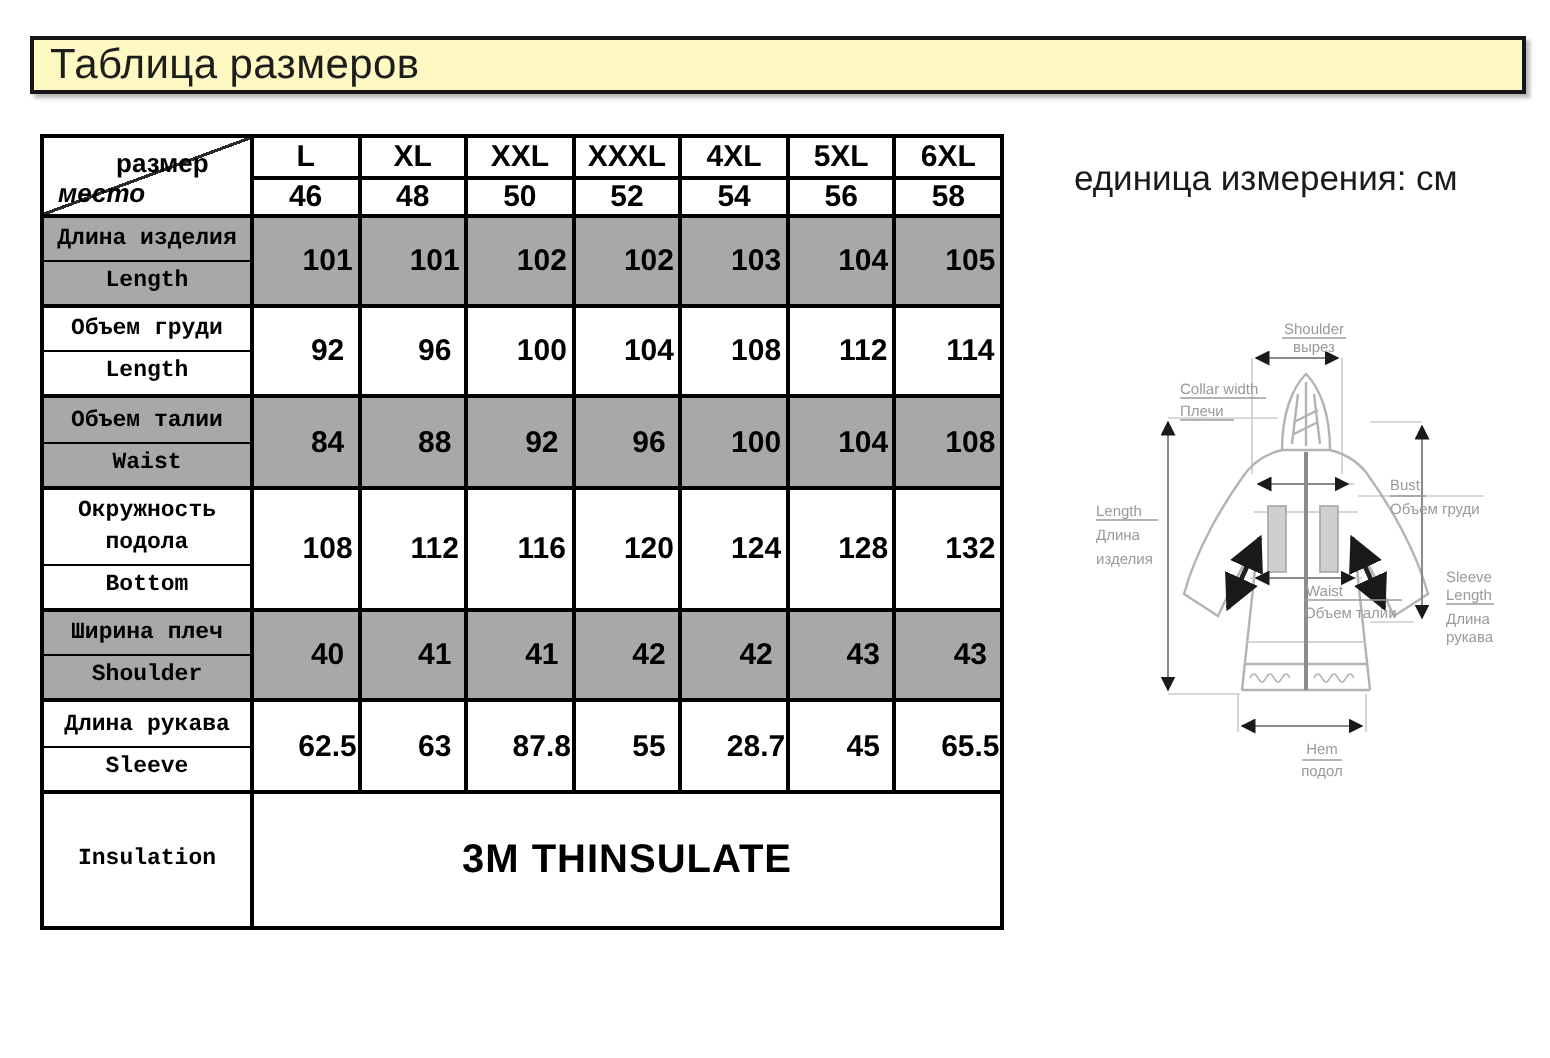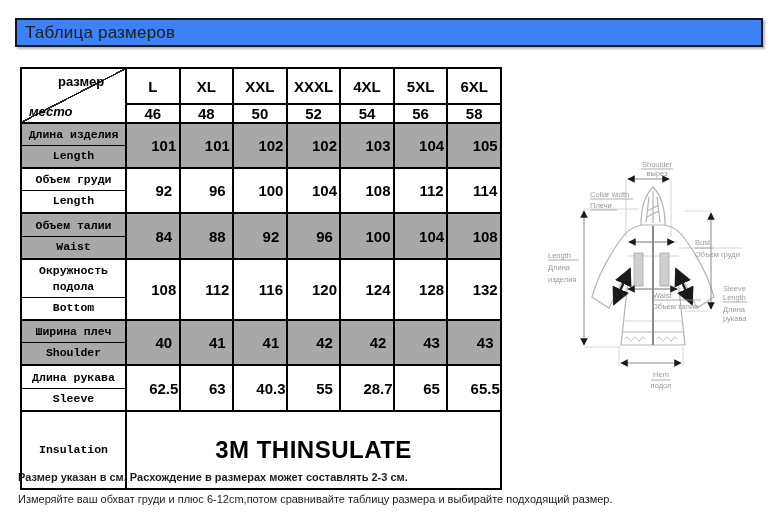--- a/index.html
+++ b/index.html
@@ -3,23 +3,23 @@
 <meta charset="utf-8">
 <style>
   * { margin:0; padding:0; box-sizing:border-box; }
   html,body { background:#ffffff; }
   body { font-family:"Liberation Sans","DejaVu Sans",sans-serif; }
   .canvas { position:relative; width:775px; height:529px; background:#ffffff; overflow:hidden; }
 
   
   .title-bar {
     position:absolute; left:15px; top:18px; width:748px; height:29px;
-    background:#3b82f6; border:2px solid #161616;
+    background:#fef9c3; border:2px solid #161616;
     display:flex; align-items:center; padding-left:8px;
-    font-size:17px; color:#1d1d1d; letter-spacing:.2px;
+    font-size:21px; color:#1d1d1d; letter-spacing:.2px;
     box-shadow:2px 2px 2px rgba(0,0,0,.28);
   }
 
   
   table.size-table {
     position:absolute; left:20px; top:67px; width:482px;
     border-collapse:collapse; table-layout:fixed;
     font-weight:700; color:#000;
   }
   .size-table td { border:2px solid #000; text-align:center; vertical-align:middle; background:#fff; }
@@ -30,21 +30,21 @@
   .lbl-ru { padding:3px 2px 2px; }
   .lbl-en { border-top:1px solid #000; padding:2px 2px 3px; }
   td.corner { position:relative; padding:0;
     background-image:linear-gradient(to bottom right,
       transparent calc(50% - 0.8px), #2b2b2b calc(50% - 0.8px),
       #2b2b2b calc(50% + 0.8px), transparent calc(50% + 0.8px));
   }
   .c-top { position:absolute; top:5px;  left:36px; font-size:13px; }
   .c-bot { position:absolute; bottom:3px; left:7px; font-size:13px;font-style:italic; }
   td.ins-lbl { font-size:12.5px; }
-  td.ins-val { font-size:24px; letter-spacing:.5px; }
+  td.ins-val { font-size:20px; letter-spacing:.5px; }
 
   
   .unit-note { position:absolute; left:537px; top:79px; font-size:17.5px; color:#1a1a1a; }
   .jacket { position:absolute; left:535px; top:125px; }
   .jacket text { font-size:7.5px; fill:#9a9a9a; font-family:"Liberation Sans","DejaVu Sans",sans-serif; }
 
   
   .note { position:absolute; left:18px; font-size:11px; color:#1c1c1c; }
   .note-1 { top:471px; font-weight:600; }
   .note-2 { top:493px; font-weight:400; }
@@ -63,21 +63,21 @@
         <col style="width:105px">
         <col>
         <col>
         <col>
         <col>
         <col>
         <col>
         <col>
       </colgroup>
     <tbody>
-      <tr style="height:36px">
+      <tr style="height:21px">
         <td class="corner" rowspan="2">
           <span class="c-top">размер</span>
           <span class="c-bot">место</span>
         </td>
         <td class="sz">L</td>
         <td class="sz">XL</td>
         <td class="sz">XXL</td>
         <td class="sz">XXXL</td>
         <td class="sz">4XL</td>
         <td class="sz">5XL</td>
@@ -163,34 +163,35 @@
         <td class="val">43</td>
       </tr>
 
       <tr style="height:46px">
         <td class="lbl">
           <div class="lbl-ru">Длина рукава</div>
           <div class="lbl-en">Sleeve</div>
         </td>
         <td class="val">62.5</td>
         <td class="val">63</td>
-        <td class="val">40.3</td>
+        <td class="val">87.8</td>
         <td class="val">55</td>
         <td class="val">28.7</td>
-        <td class="val">65</td>
+        <td class="val">45</td>
         <td class="val">65.5</td>
       </tr>
 
-      <tr style="height:78px">
+      <tr style="height:68px">
         <td class="lbl ins-lbl">Insulation</td>
         <td class="ins-val" colspan="7">3M THINSULATE</td>
       </tr>
     </tbody>
   </table>
 
+  <div class="unit-note">единица измерения: см</div>
 
   <svg class="jacket" width="240" height="310" viewBox="0 0 240 310">
     <defs>
       <marker id="ah" viewBox="0 0 10 10" refX="9" refY="5" markerWidth="7.5" markerHeight="7.5" orient="auto-start-reverse">
         <path d="M0,0 L10,5 L0,10 z" fill="#1a1a1a"></path>
       </marker>
     </defs>
 
     <g stroke="#cccccc" stroke-width="0.8">
       <line x1="91" y1="54" x2="91" y2="112"></line>
@@ -269,16 +270,14 @@
     <text x="118" y="173">Waist</text>
     <text x="117" y="184">Объем талии</text>
     <text x="188" y="166">Sleeve</text>
     <text x="188" y="175">Length</text>
     <text x="188" y="187">Длина</text>
     <text x="188" y="196">рукава</text>
     <text x="126" y="252" text-anchor="middle">Hem</text>
     <text x="126" y="263" text-anchor="middle">подол</text>
   </svg>
 
-  <div class="note note-1">Размер указан в см. Расхождение в размерах может составлять 2-3 см.</div>
-  <div class="note note-2">Измеряйте ваш обхват груди и  плюс 6-12cm,потом сравнивайте таблицу размера и выбирайте подходящий размер.</div>
 
 </div>
 
 </body></html>

